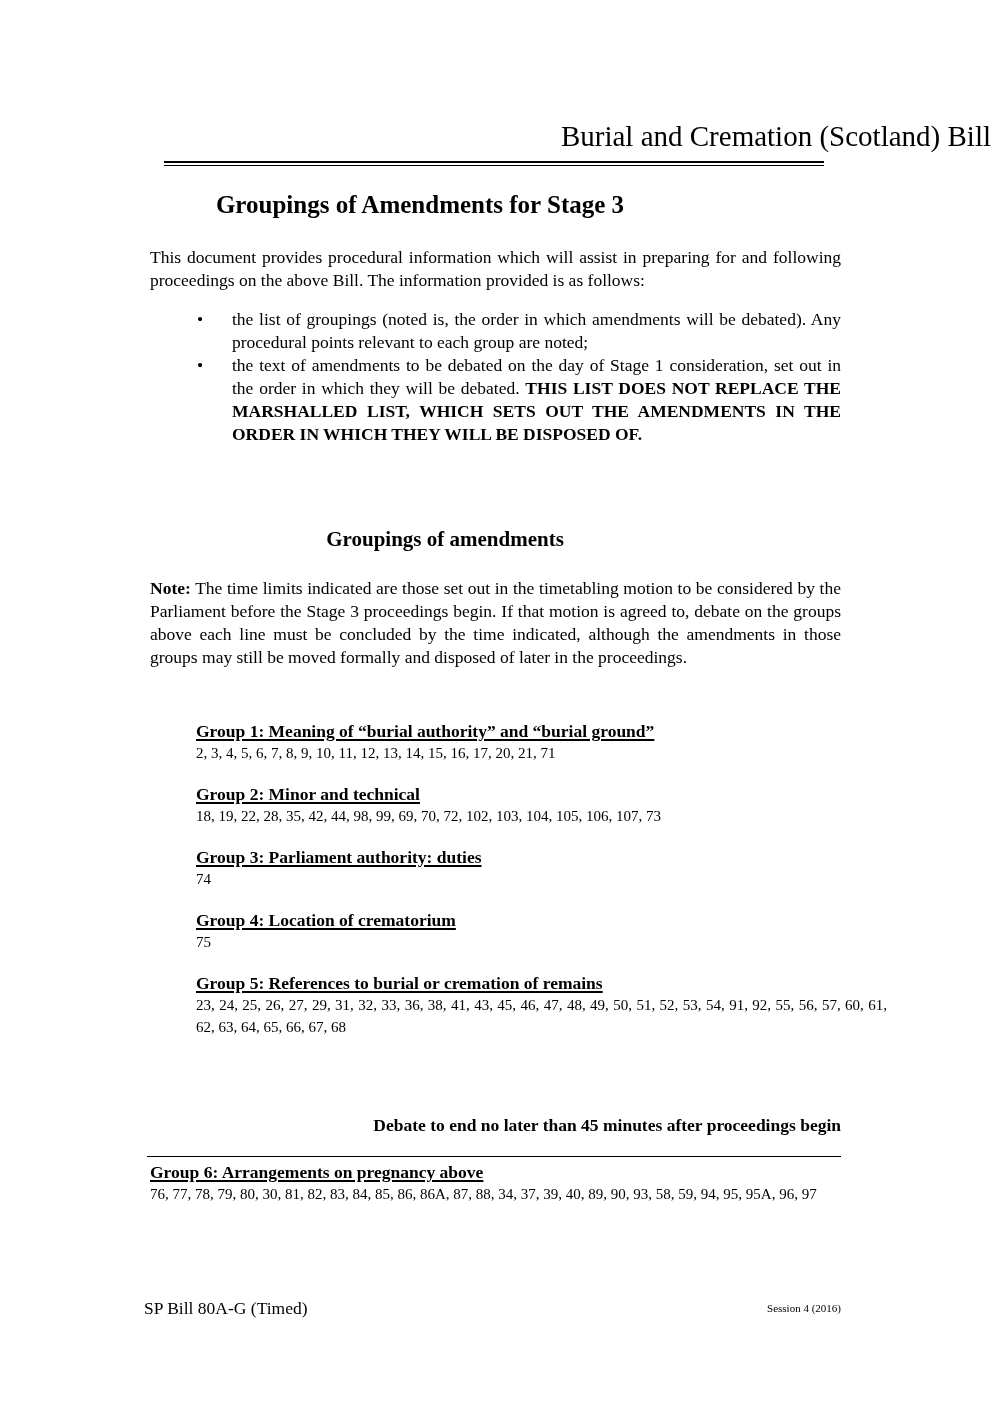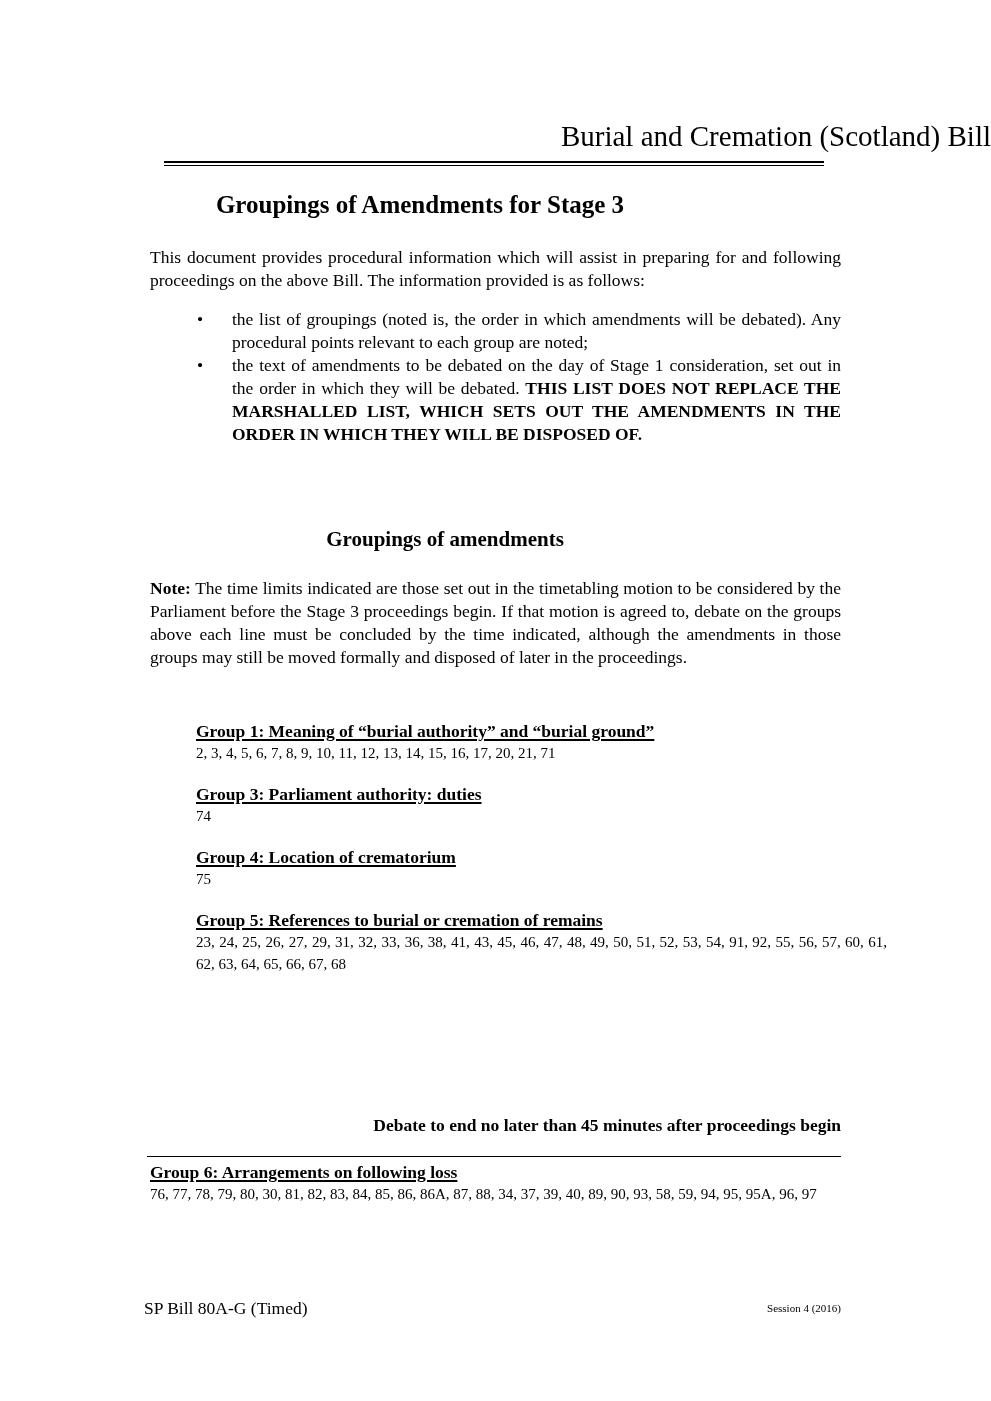--- a/index.html
+++ b/index.html
@@ -75,36 +75,40 @@
 <div class="abs sec-title">Groupings of amendments</div>
 
 <div class="abs para note"><span class="bold">Note:</span><span> The time limits indicated are those set out in the timetabling motion to be considered by the Parliament before the Stage 3 proceedings begin.  If that motion is agreed to, debate on the groups above each line must be concluded by the time indicated, although the amendments in those groups may still be moved formally and disposed of later in the proceedings.</span></div>
 
 <div class="abs groups">
   <div class="group">
     <div class="group-title">Group 1: Meaning of “burial authority” and “burial ground”</div>
     <div class="group-amends">2, 3, 4, 5, 6, 7, 8, 9, 10, 11, 12, 13, 14, 15, 16, 17, 20, 21, 71</div>
   </div>
   <div class="group">
+    <div class="group-title">Group 2: Minor and technical</div>
+    <div class="group-amends">18, 19, 22, 28, 35, 42, 44, 98, 99, 69, 70, 72, 102, 103, 104, 105, 106, 107, 73</div>
+  </div>
+  <div class="group">
     <div class="group-title">Group 3: Parliament authority: duties</div>
     <div class="group-amends">74</div>
   </div>
   <div class="group">
     <div class="group-title">Group 4: Location of crematorium</div>
     <div class="group-amends">75</div>
   </div>
   <div class="group">
     <div class="group-title">Group 5: References to burial or cremation of remains</div>
     <div class="group-amends">23, 24, 25, 26, 27, 29, 31, 32, 33, 36, 38, 41, 43, 45, 46, 47, 48, 49, 50, 51, 52, 53, 54, 91, 92, 55, 56, 57, 60, 61, 62, 63, 64, 65, 66, 67, 68</div>
   </div>
 </div>
 
 <div class="abs deadline">Debate to end no later than 45 minutes after proceedings begin</div>
 
 <div class="abs groups2">
   <div class="group">
-    <div class="group-title">Group 6: Arrangements on following loss</div>
+    <div class="group-title">Group 6: Arrangements on pregnancy above</div>
     <div class="group-amends">76, 77, 78, 79, 80, 30, 81, 82, 83, 84, 85, 86, 86A, 87, 88, 34, 37, 39, 40, 89, 90, 93, 58, 59, 94, 95, 95A, 96, 97</div>
   </div>
 </div>
 
 <div class="abs footer-left">SP Bill 80A-G (Timed)</div>
 <div class="abs footer-right">Session 4 (2016)</div>
 
 </body></html>

